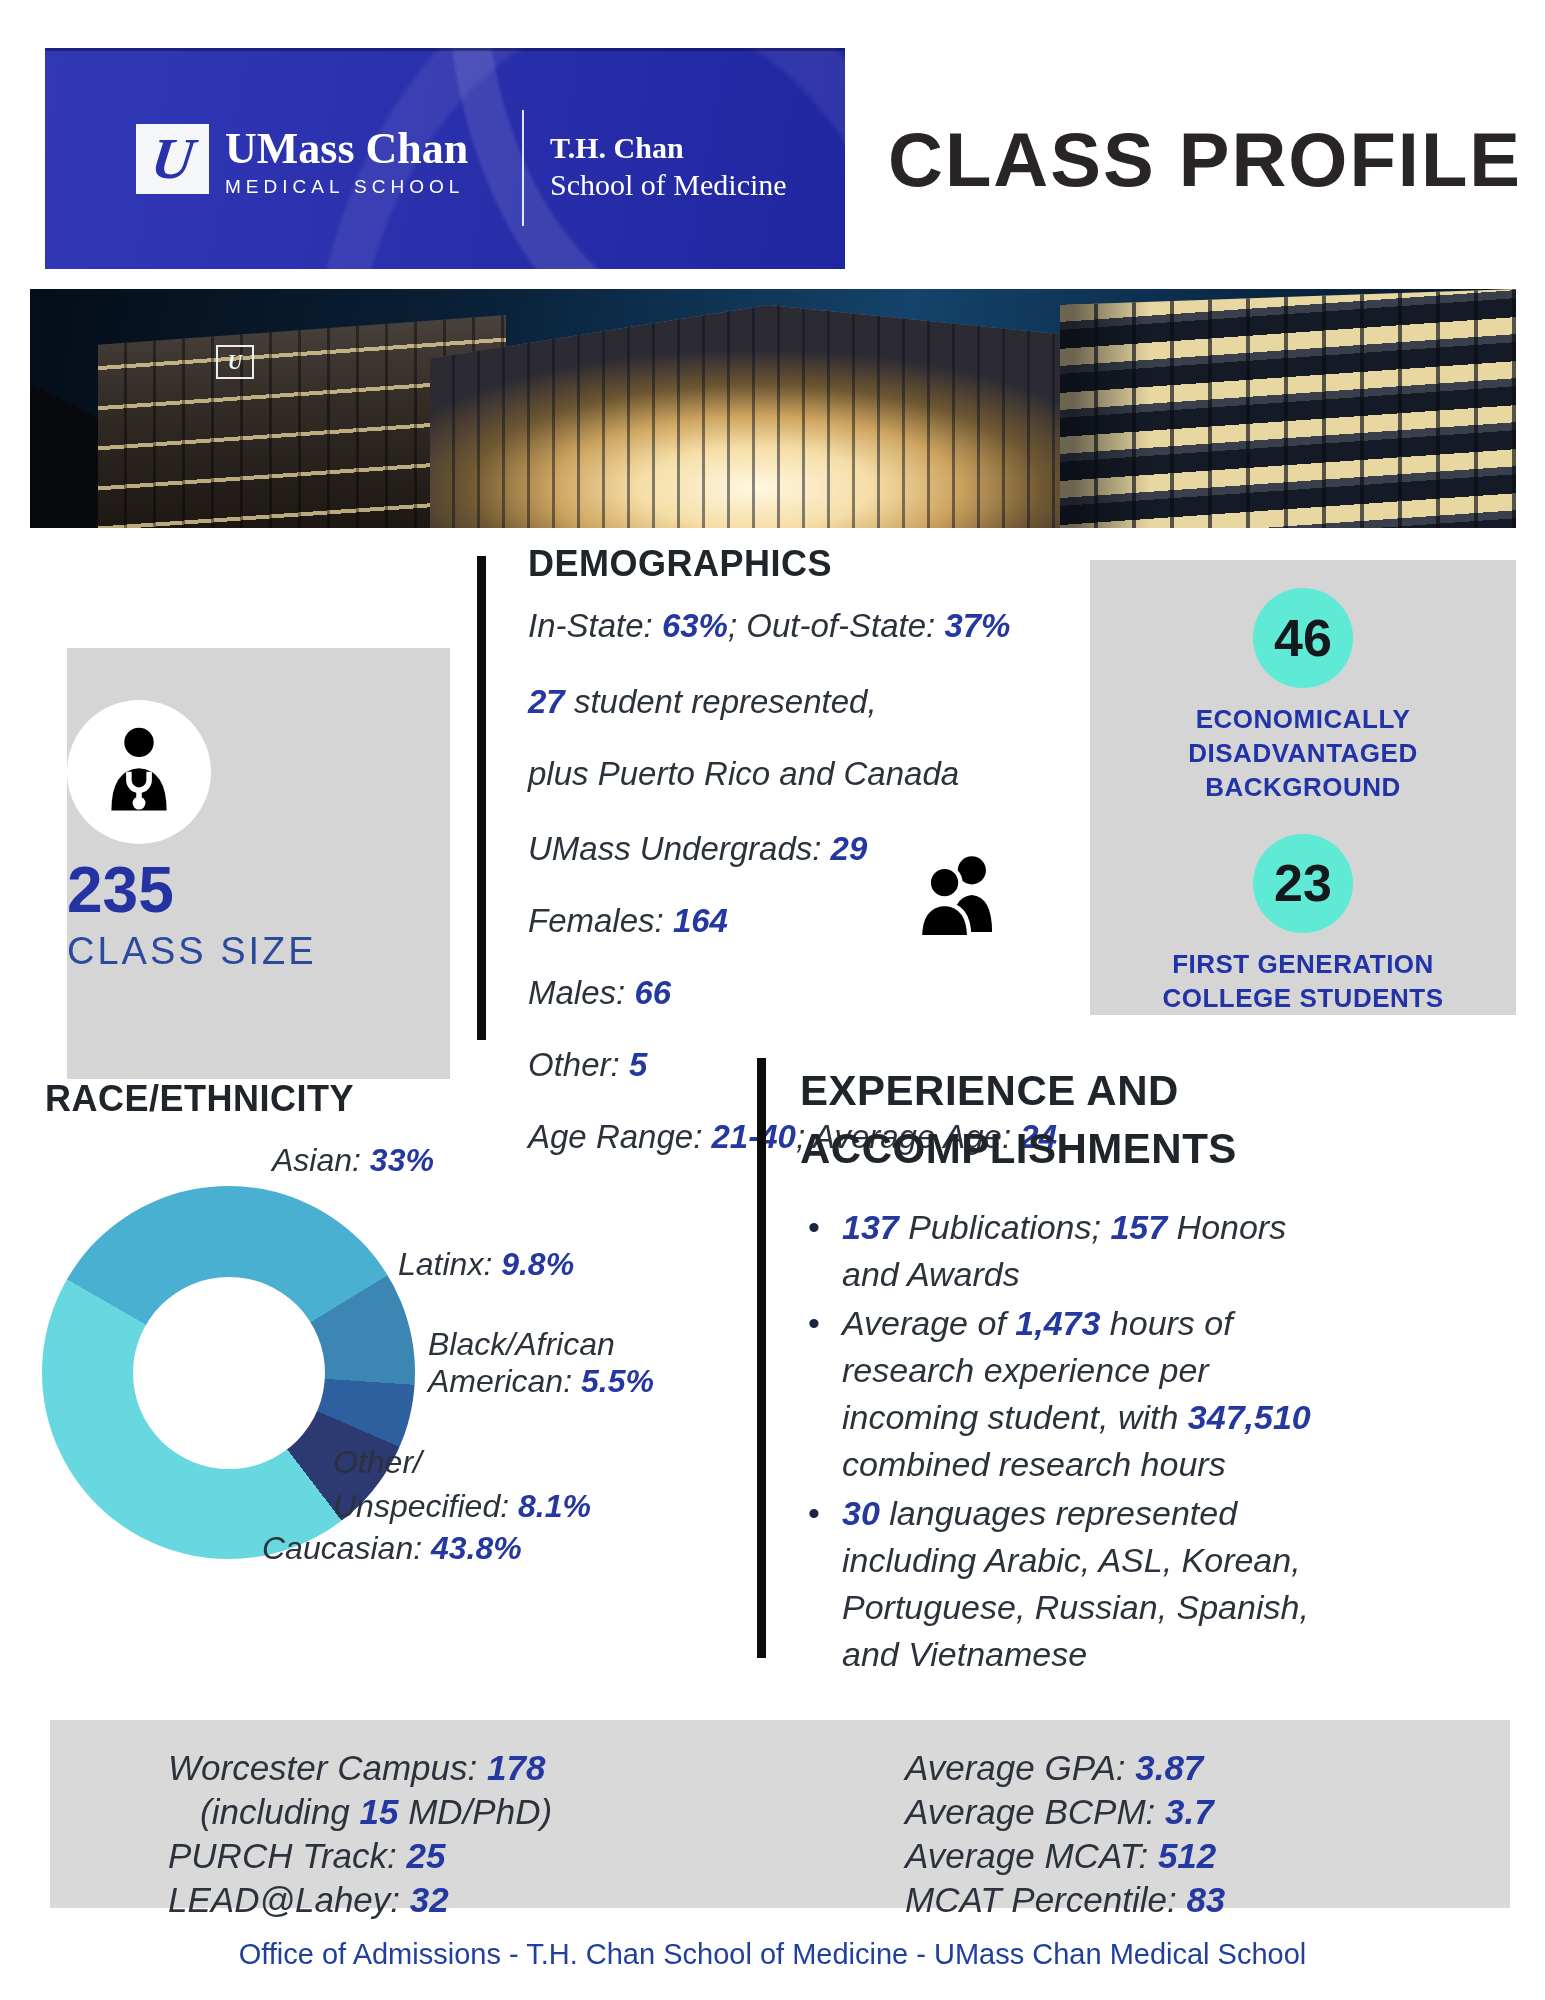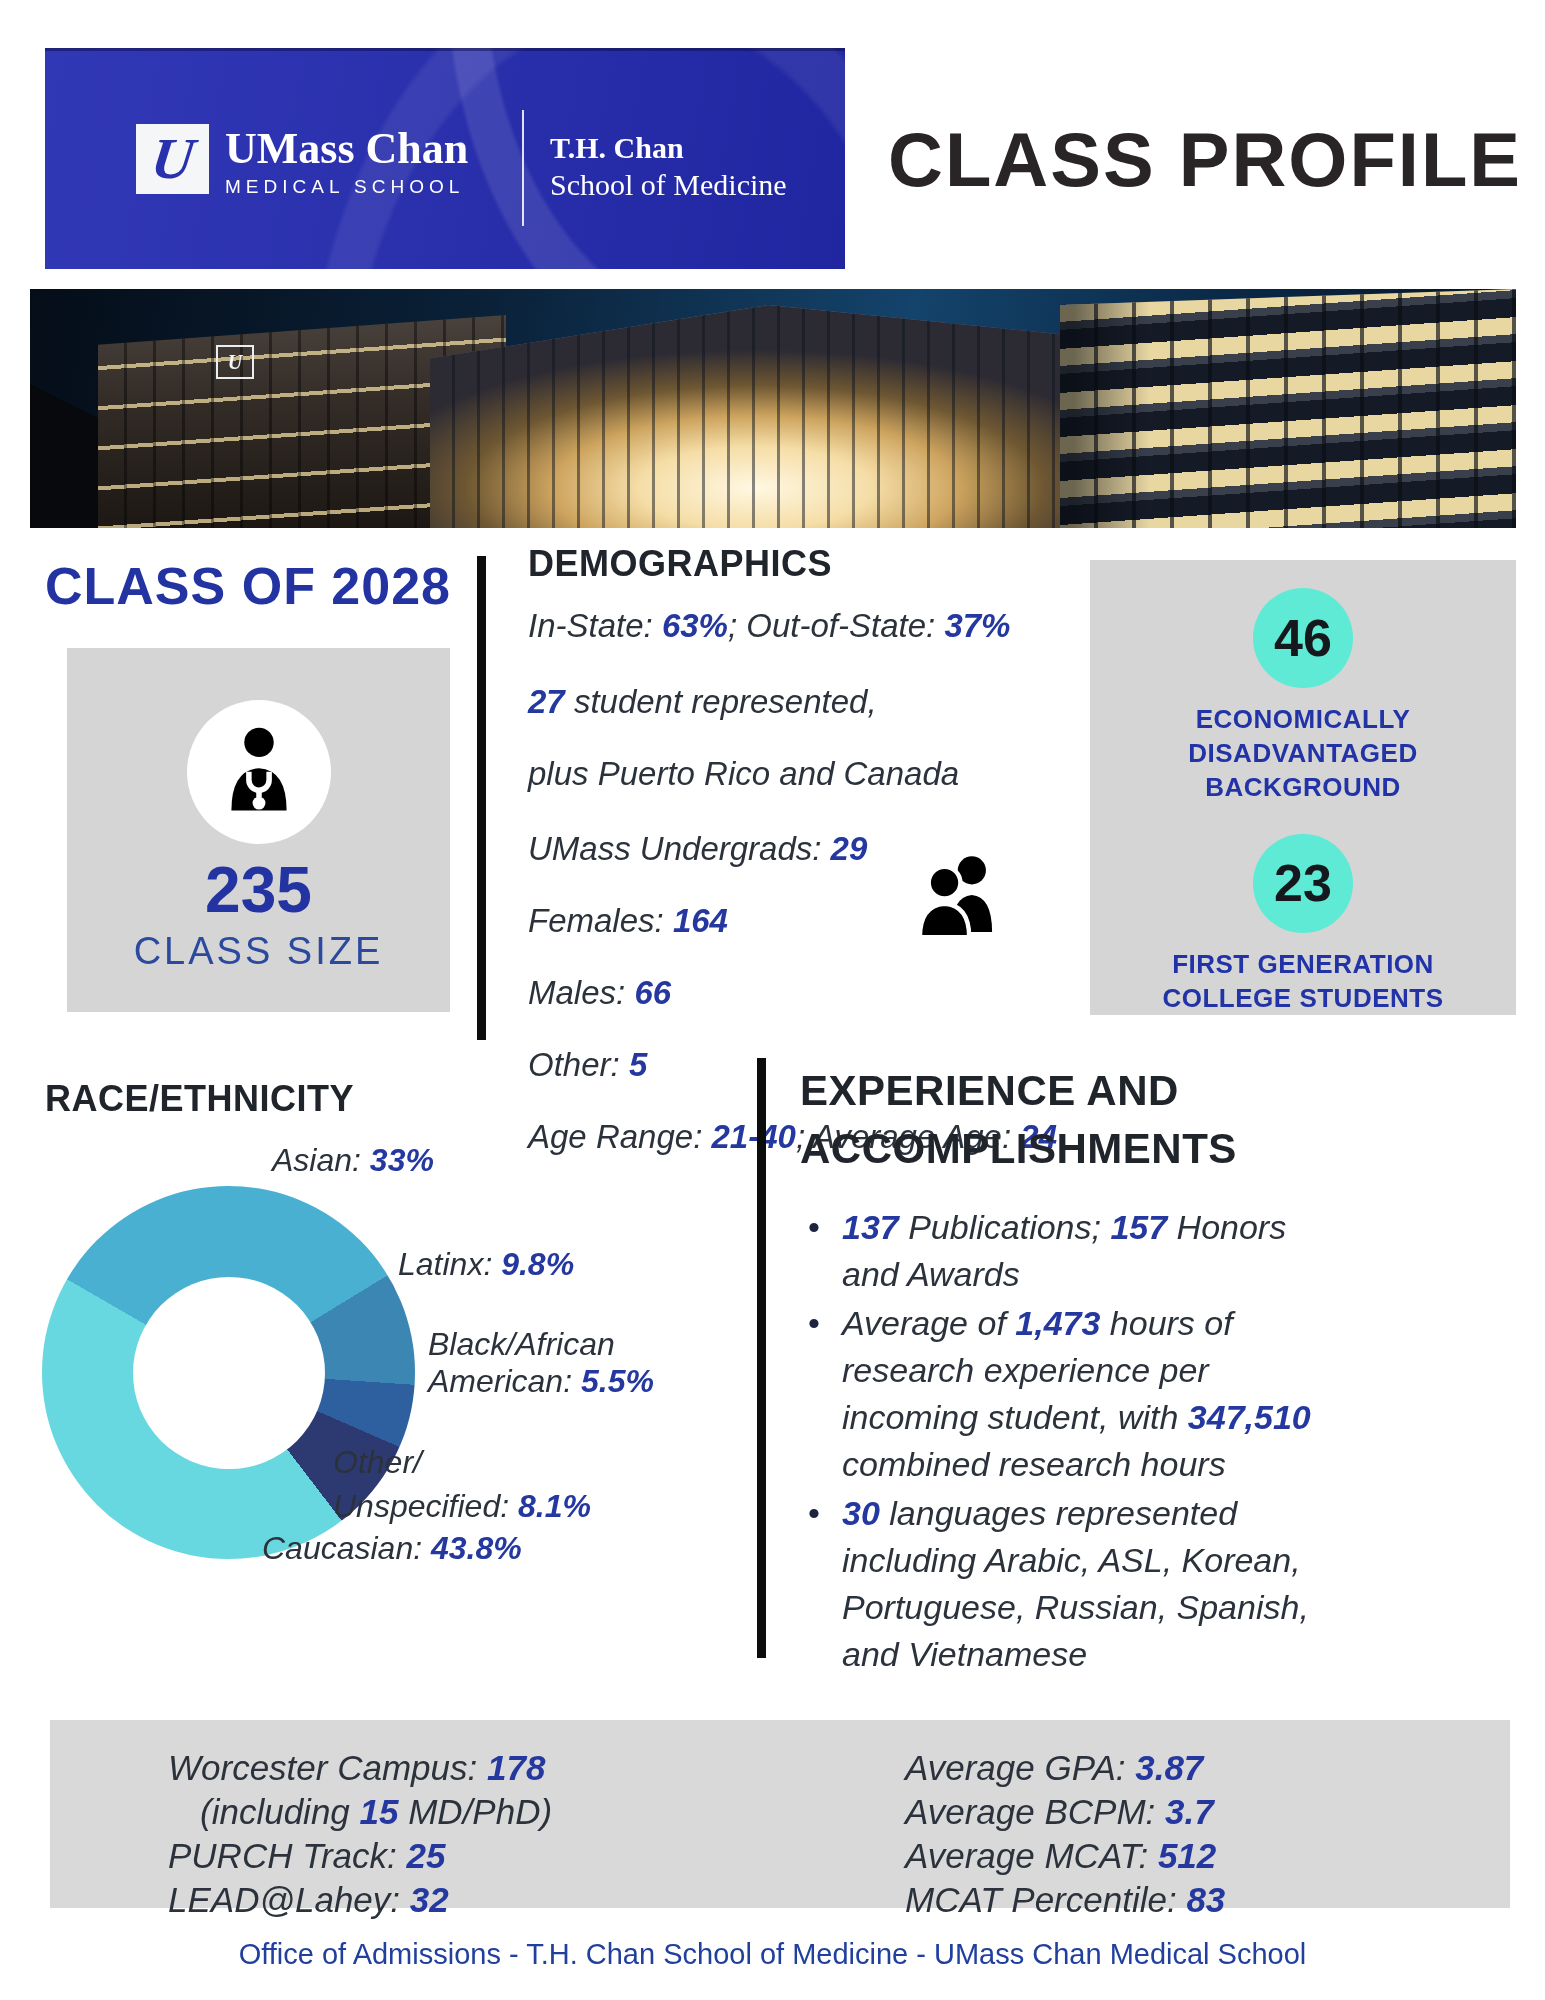--- a/index.html
+++ b/index.html
@@ -49,22 +49,22 @@
       linear-gradient(180deg,#7a85a0 0%,#3a4560 35%,#202840 100%);}
   .ph-right{position:absolute;left:1030px;top:0;width:456px;height:239px;transform:skewY(-2deg);transform-origin:right top;
     background:
       linear-gradient(90deg,rgba(5,8,14,.55) 0 14px,rgba(5,8,14,0) 90px),
       repeating-linear-gradient(90deg,rgba(0,0,0,0) 0 34px,rgba(8,12,20,.65) 34px 38px),
       repeating-linear-gradient(178deg,#e9d7a2 0 17px,#39404c 17px 25px,#151b26 25px 44px);}
 
   
   .class-heading{position:absolute;left:45px;top:556px;font-size:52px;font-weight:bold;
     color:#2433a2;letter-spacing:1px;}
-  .left-box{position:absolute;left:67px;top:648px;width:383px;height:364px;background:#d5d5d5;
-    display:flex;flex-direction:column;align-items:center;}
+  .left-box{position:absolute;left:67px;top:648px;width:383px;height:431px;background:#d5d5d5;
+    display:flex;flex-direction:column;align-items:flex-start;}
   .icon-circle{width:144px;height:144px;border-radius:50%;background:#fff;margin-top:52px;
     display:flex;align-items:center;justify-content:center;}
   .class-size-value{font-size:64px;font-weight:bold;color:#2433a2;margin-top:14px;line-height:1;}
   .class-size-label{font-size:38px;color:#2b4a9d;letter-spacing:3px;margin-top:8px;}
 
   
   .divider-1{position:absolute;left:477px;top:556px;width:9px;height:484px;background:#0c0c0c;}
   .divider-2{position:absolute;left:757px;top:1058px;width:9px;height:600px;background:#0c0c0c;}
 
   
@@ -148,21 +148,20 @@
   <div class="page-title">CLASS PROFILE</div>
 
   <div class="photo">
     <div class="ph-sil"></div>
     <div class="ph-left"></div>
     <div class="ph-sign">U</div>
     <div class="ph-atrium"></div>
     <div class="ph-right"></div>
   </div>
 
-  <div class="class-heading">CLASS OF 2028</div>
   <div class="left-box">
     <div class="icon-circle">
       <span>
         <svg width="92" height="96" viewBox="0 0 100 104">
           <circle cx="50" cy="22" r="16" fill="#000"></circle>
           <path d="M20 96 Q20 52 50 50 Q80 52 80 96 Z" fill="#000"></path>
           <path d="M39 54 v9 a11 11 0 0 0 22 0 v-9" stroke="#fff" stroke-width="6" fill="none"></path>
           <line x1="50" y1="74" x2="50" y2="82" stroke="#fff" stroke-width="6"></line>
           <circle cx="50" cy="88" r="7" fill="#fff"></circle>
         </svg>

